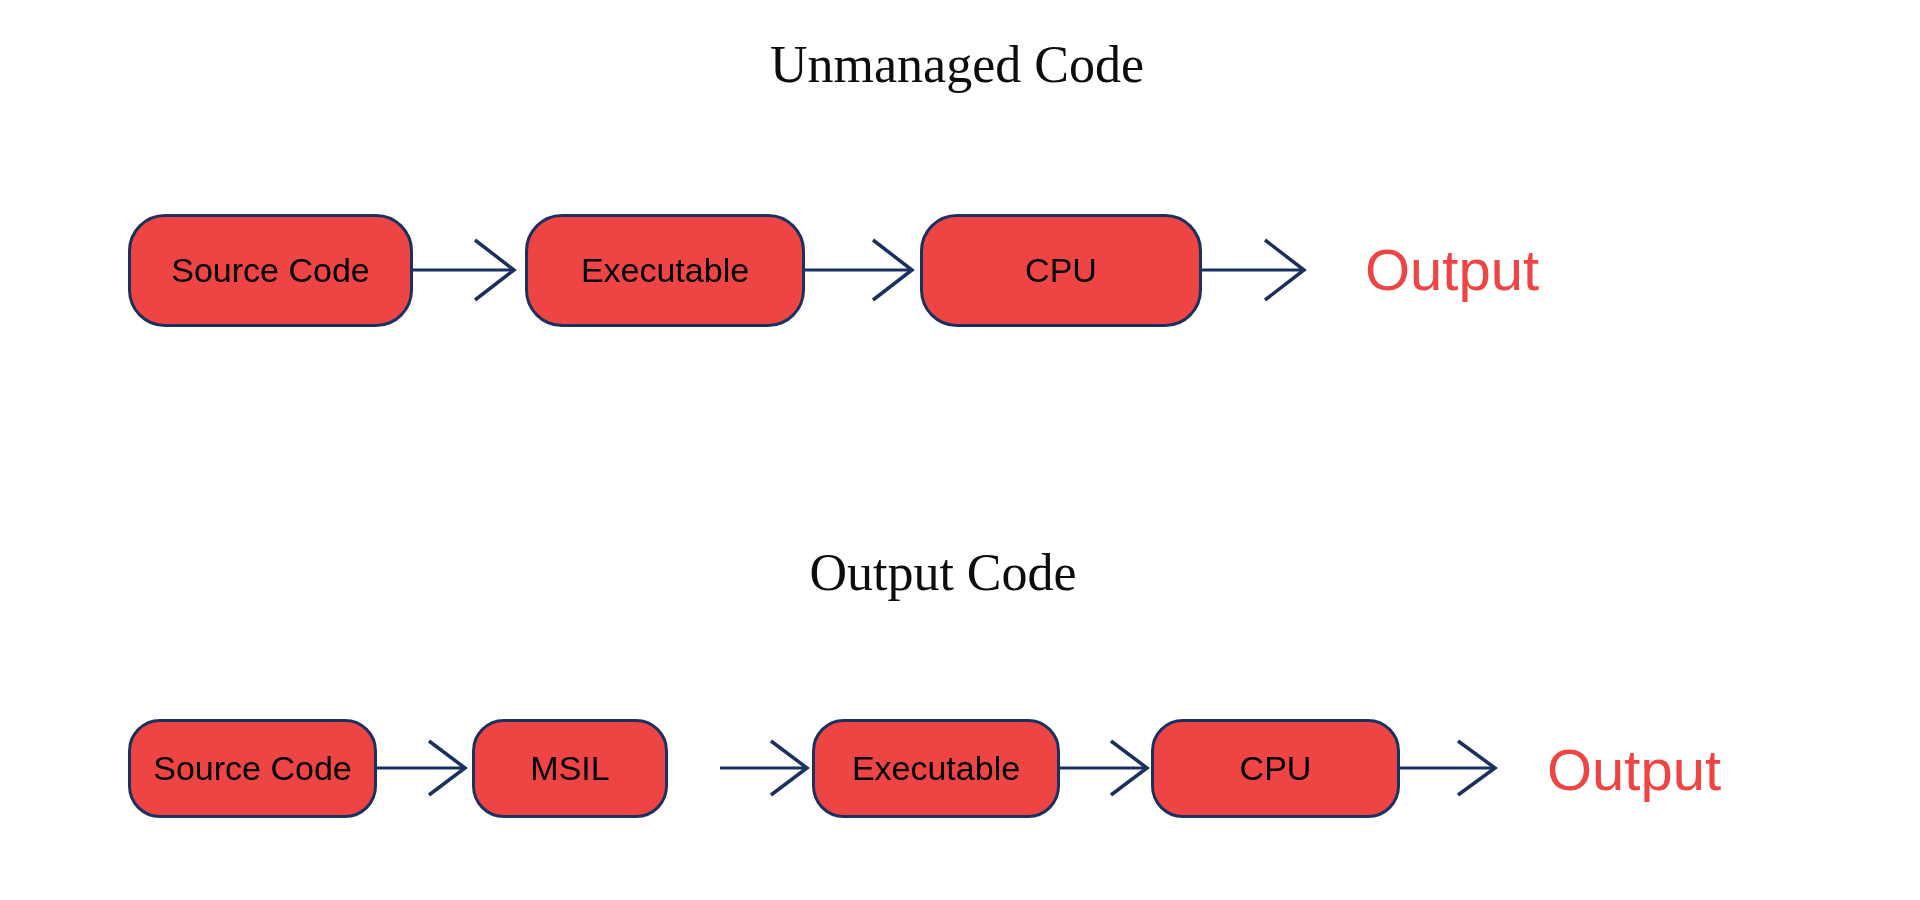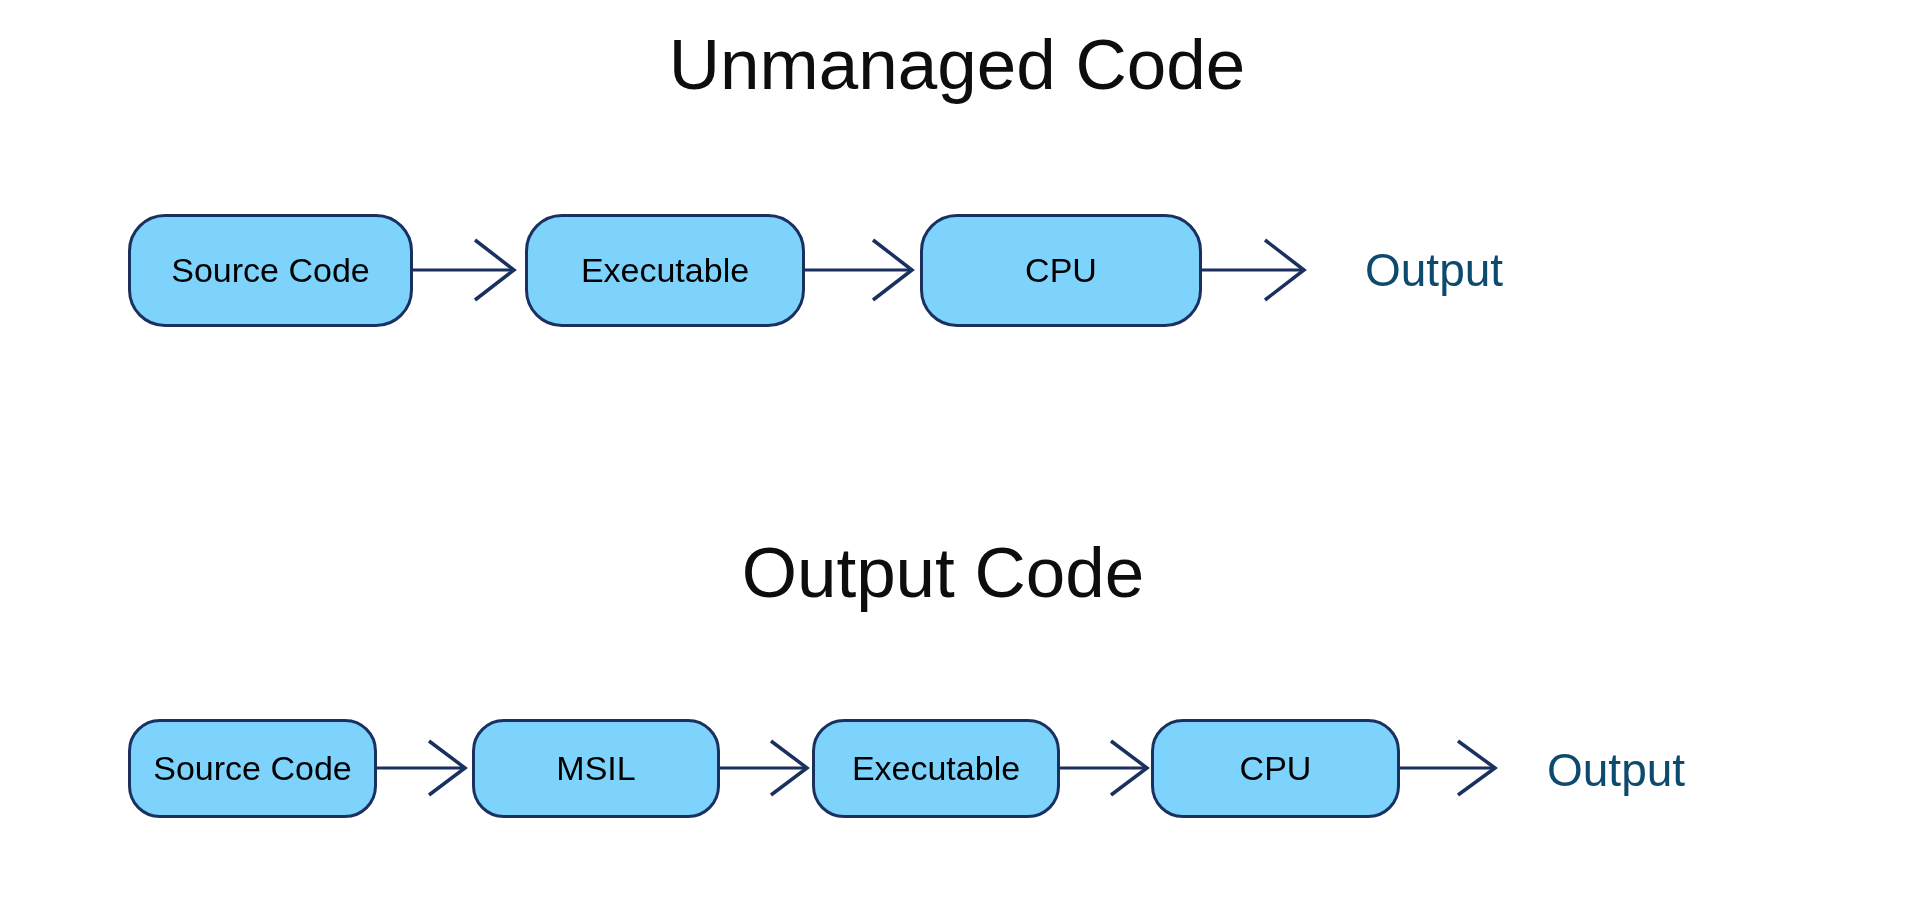--- a/index.html
+++ b/index.html
@@ -12,31 +12,32 @@
     width: 1920px;
     height: 900px;
     background: #ffffff;
     font-family: "Liberation Sans", "DejaVu Sans", sans-serif;
     overflow: hidden;
   }
   .section-title {
     position: absolute;
     width: 1000px;
     text-align: center;
-    font-size: 71px;
+    font-size: 52px;
     line-height: 64px;
     color: #0d0d0d;
     letter-spacing: 0px;
     white-space: nowrap;
+    font-family: Liberation Serif, serif;
   }
   .node {
     position: absolute;
     box-sizing: border-box;
     border: 3.5px solid #1a3160;
-    background: #7dd3fc;
+    background: #ef4444;
     display: flex;
     align-items: center;
     justify-content: center;
     font-size: 34px;
     color: #000000;
     white-space: nowrap;
   }
   .node.row1 {
     top: 214px;
     height: 113px;
@@ -46,23 +47,23 @@
     top: 719px;
     height: 99px;
     border-radius: 32px;
   }
   .arrow {
     position: absolute;
     display: block;
   }
   .output-label {
     position: absolute;
-    font-size: 46px;
+    font-size: 58px;
     line-height: 72px;
-    color: #0c4a6e;
+    color: #ef4444;
     white-space: nowrap;
   }
 </style>
 </head>
 <body>
 
 <div id="canvas">
 
   <div class="section-title" style="left:457px; top:33px;">Unmanaged Code</div>
 
@@ -99,21 +100,21 @@
 
   <div class="node row2" style="left:128px; width:249px;">
     <span>Source Code</span>
   </div>
 
   <svg class="arrow" style="left:377px; top:738px;" width="91" height="60" viewBox="0 0 91 60">
     <line x1="0" y1="30" x2="88" y2="30" stroke="#1a3160" stroke-width="3"></line>
     <polyline points="52,3 88,30 52,57" fill="none" stroke="#1a3160" stroke-width="3.5"></polyline>
   </svg>
 
-  <div class="node row2" style="left:472px; width:248px;">
+  <div class="node row2" style="left:472px; width:196px;">
     <span>MSIL</span>
   </div>
 
   <svg class="arrow" style="left:720px; top:738px;" width="90" height="60" viewBox="0 0 90 60">
     <line x1="0" y1="30" x2="87" y2="30" stroke="#1a3160" stroke-width="3"></line>
     <polyline points="51,3 87,30 51,57" fill="none" stroke="#1a3160" stroke-width="3.5"></polyline>
   </svg>
 
   <div class="node row2" style="left:812px; width:248px;">
     <span>Executable</span>

